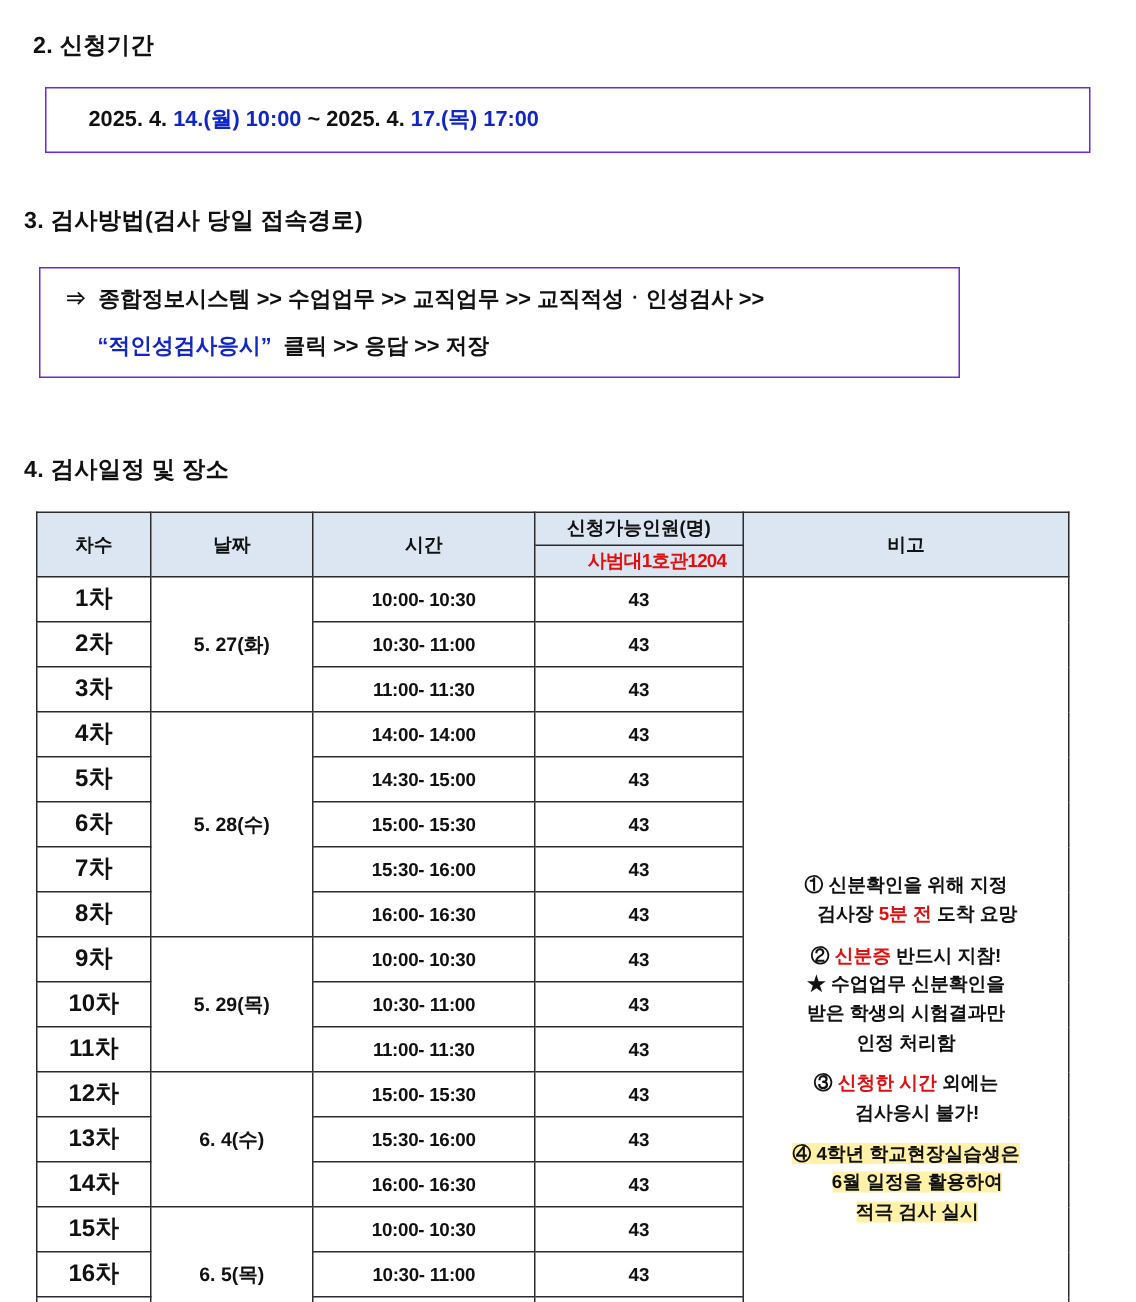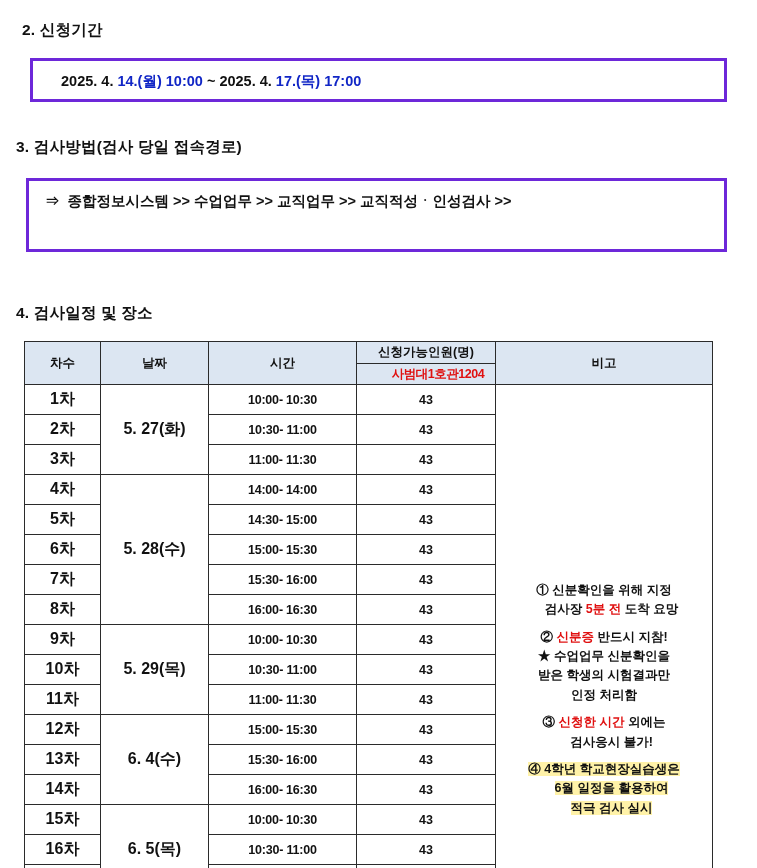--- a/index.html
+++ b/index.html
@@ -31,42 +31,42 @@
     letter-spacing: 0.2px;
     white-space: nowrap;
   }
   #heading-2 { left: 22px; top: 20px; }
   #heading-3 { left: 16px; top: 137px; text-align: right; }
   #heading-4 { left: 16px; top: 303px; }
 
   
   .box {
     position: absolute;
-    border: 3px solid #6d28d9;
+    border: 1px solid #6d28d9;
     background: #ffffff;
     box-sizing: border-box;
   }
   #period-box {
     left: 30px;
     top: 58px;
     width: 697px;
     height: 44px;
   }
   #period-line {
     position: absolute;
     left: 28px;
     top: 11px;
     font-size: 14.5px;
     font-weight: bold;
     white-space: nowrap;
   }
   #method-box {
     left: 26px;
     top: 178px;
-    width: 701px;
+    width: 614px;
     height: 74px;
   }
   #method-line-1 {
     position: absolute;
     left: 16px;
     top: 11px;
     font-size: 14.5px;
     font-weight: bold;
     white-space: nowrap;
   }
@@ -106,21 +106,21 @@
     font-size: 12.5px;
     font-weight: bold;
   }
   .col-round { width: 76px; }
   .col-date  { width: 108px; }
   .col-time  { width: 148px; }
   .col-cap   { width: 139px; }
   .col-note  { width: 217px; }
   td.date-cell {
     color: #1126c6;
-    font-size: 16px;
+    font-size: 13px;
     font-weight: bold;
   }
   td.time-cell {
     font-size: 12.5px;
     font-weight: bold;
     letter-spacing: -0.2px;
   }
   td.cap-cell { font-size: 12.5px; }
   td.round-cell { font-size: 16px; }
 
@@ -152,20 +152,23 @@
     <div id="period-line">
       <span class="black">2025. 4. </span><span class="blue">14.(월)</span><span class="black">&nbsp;</span><span class="blue">10:00</span><span class="black"> ~ </span><span class="black">2025. 4. </span><span class="blue">17.(목)</span><span class="black">&nbsp;</span><span class="blue">17:00</span>
     </div>
   </div>
 
   <div class="section-heading" id="heading-3">3. 검사방법(검사 당일 접속경로)</div>
 
   <div class="box" id="method-box">
     <div id="method-line-1">
       <span class="black">⇒</span><span class="black">&nbsp;&nbsp;</span><span class="black">종합정보시스템 &gt;&gt; 수업업무 &gt;&gt; 교직업무 &gt;&gt; 교직적성ㆍ인성검사 &gt;&gt;</span>
+    </div>
+    <div id="method-line-2">
+      <span class="blue">“적인성검사응시”</span><span class="black">&nbsp;&nbsp;</span><span class="black">클릭 &gt;&gt; 응답 &gt;&gt; 저장</span>
     </div>
   </div>
 
   <div class="section-heading" id="heading-4">4. 검사일정 및 장소</div>
 
   <table id="schedule-table">
     <colgroup>
       <col class="col-round">
       <col class="col-date">
       <col class="col-time">

